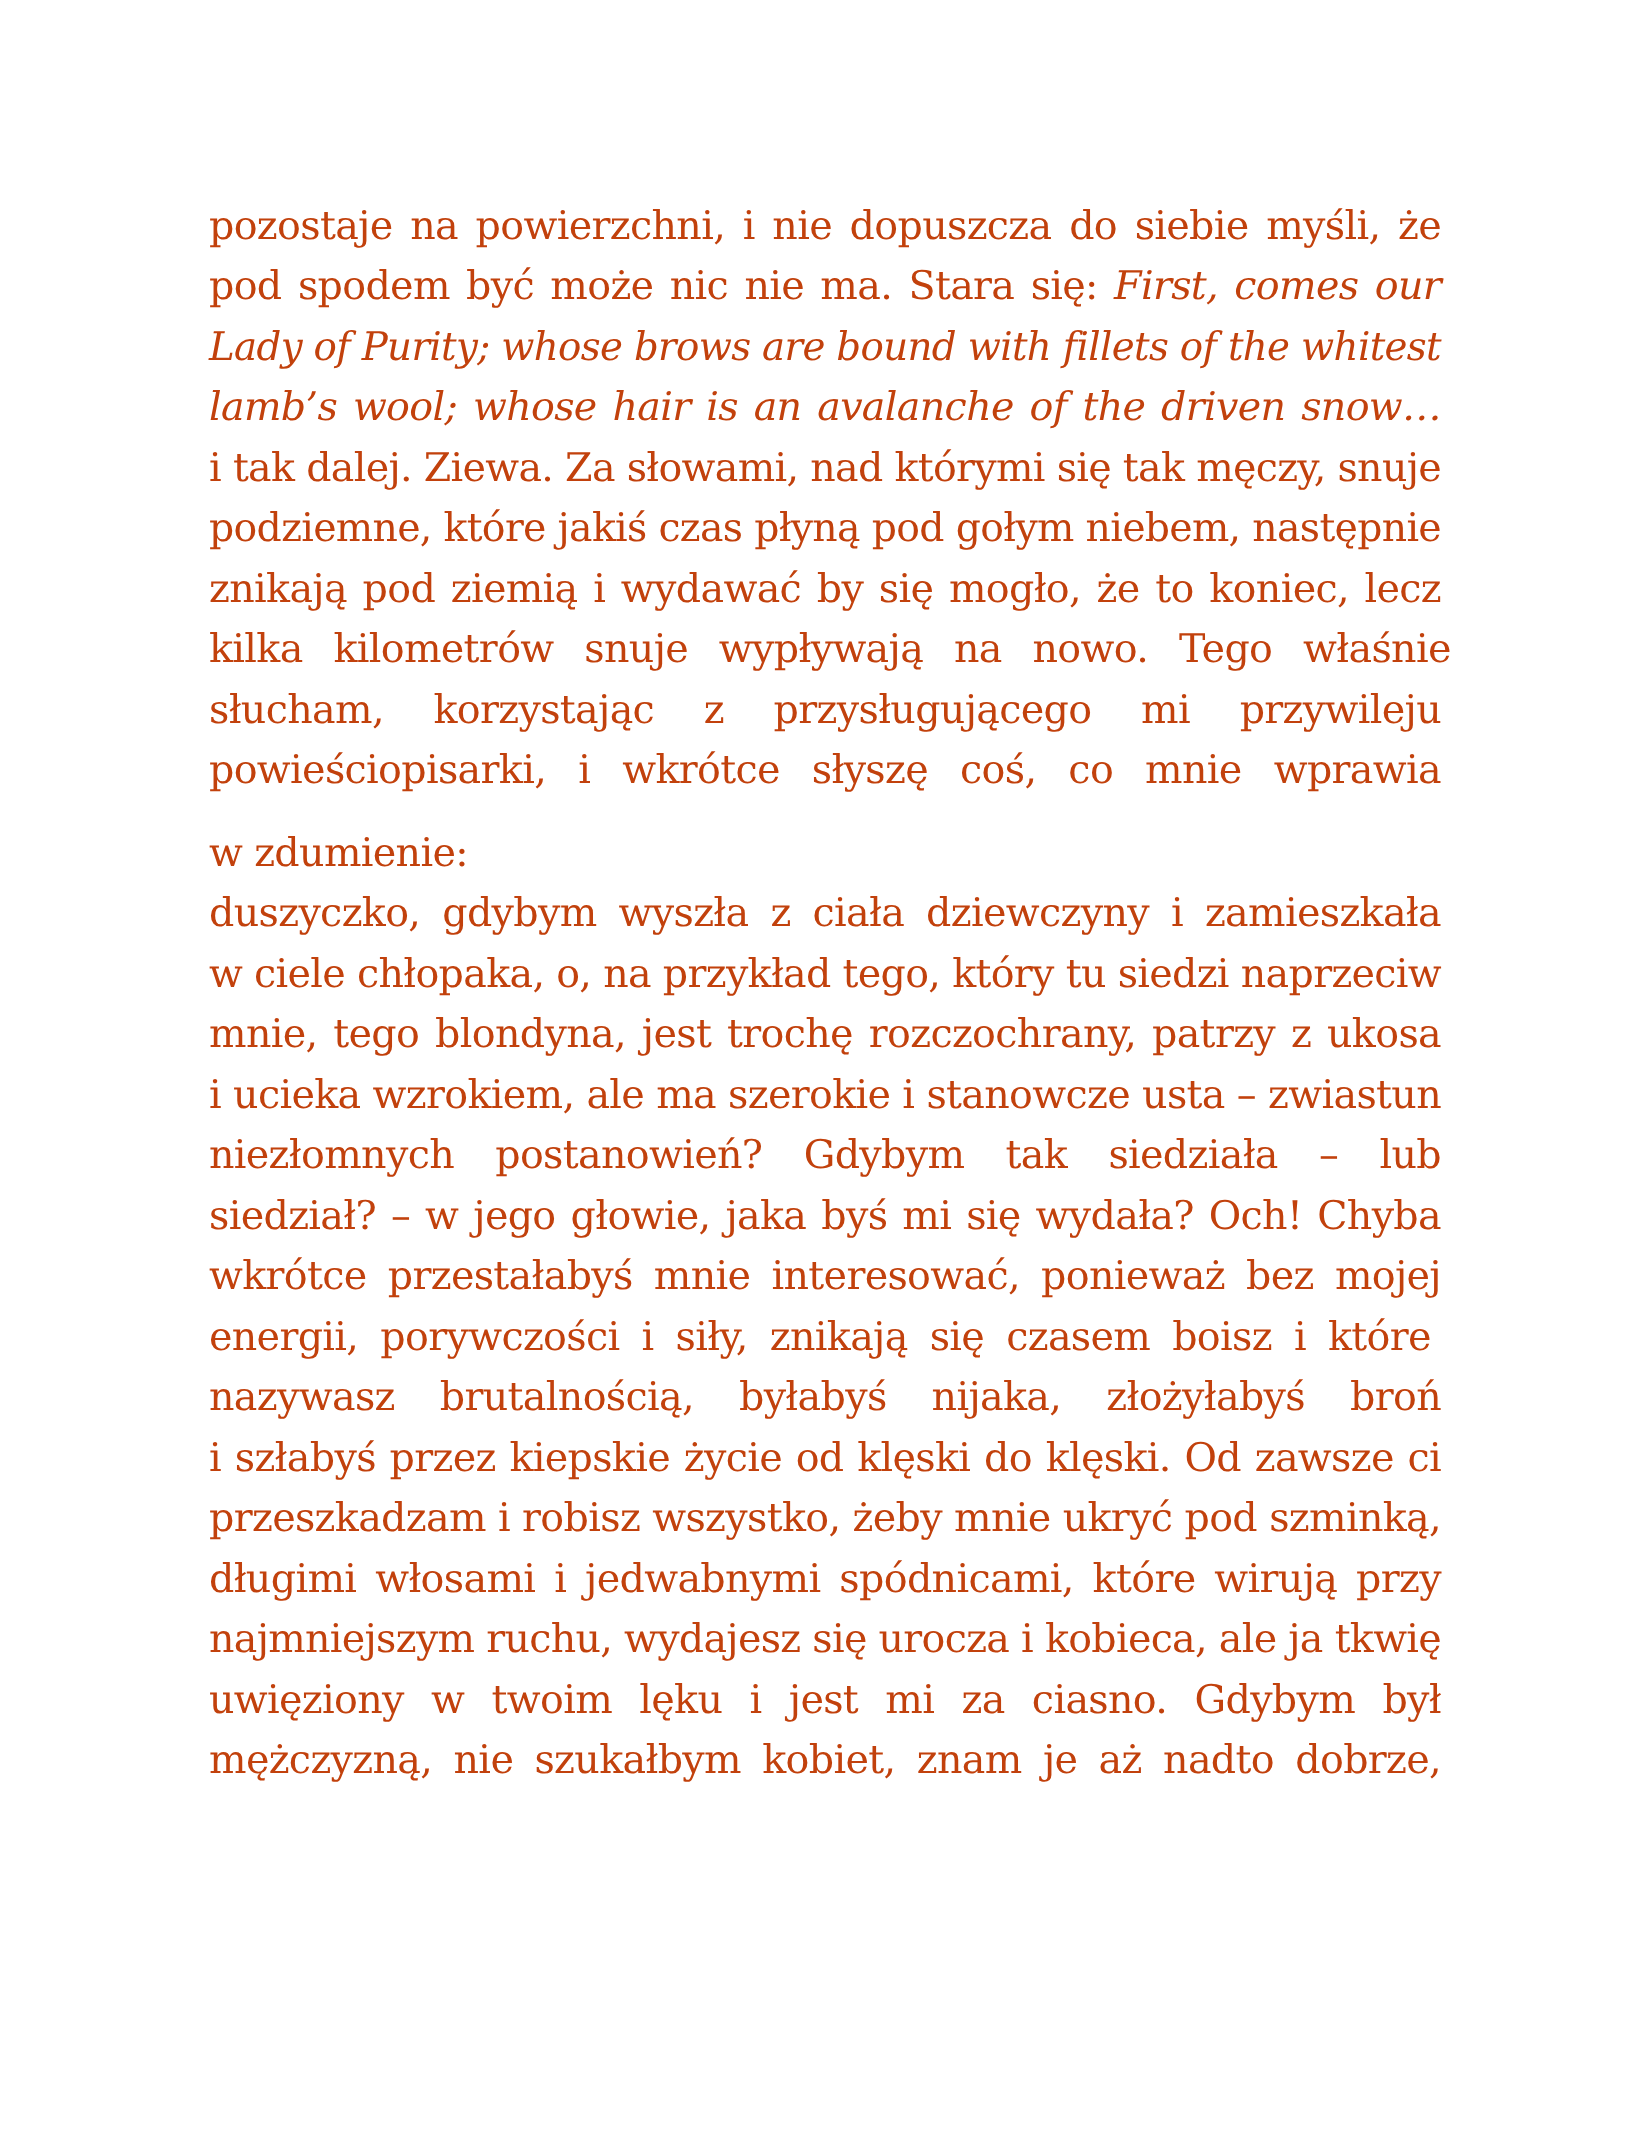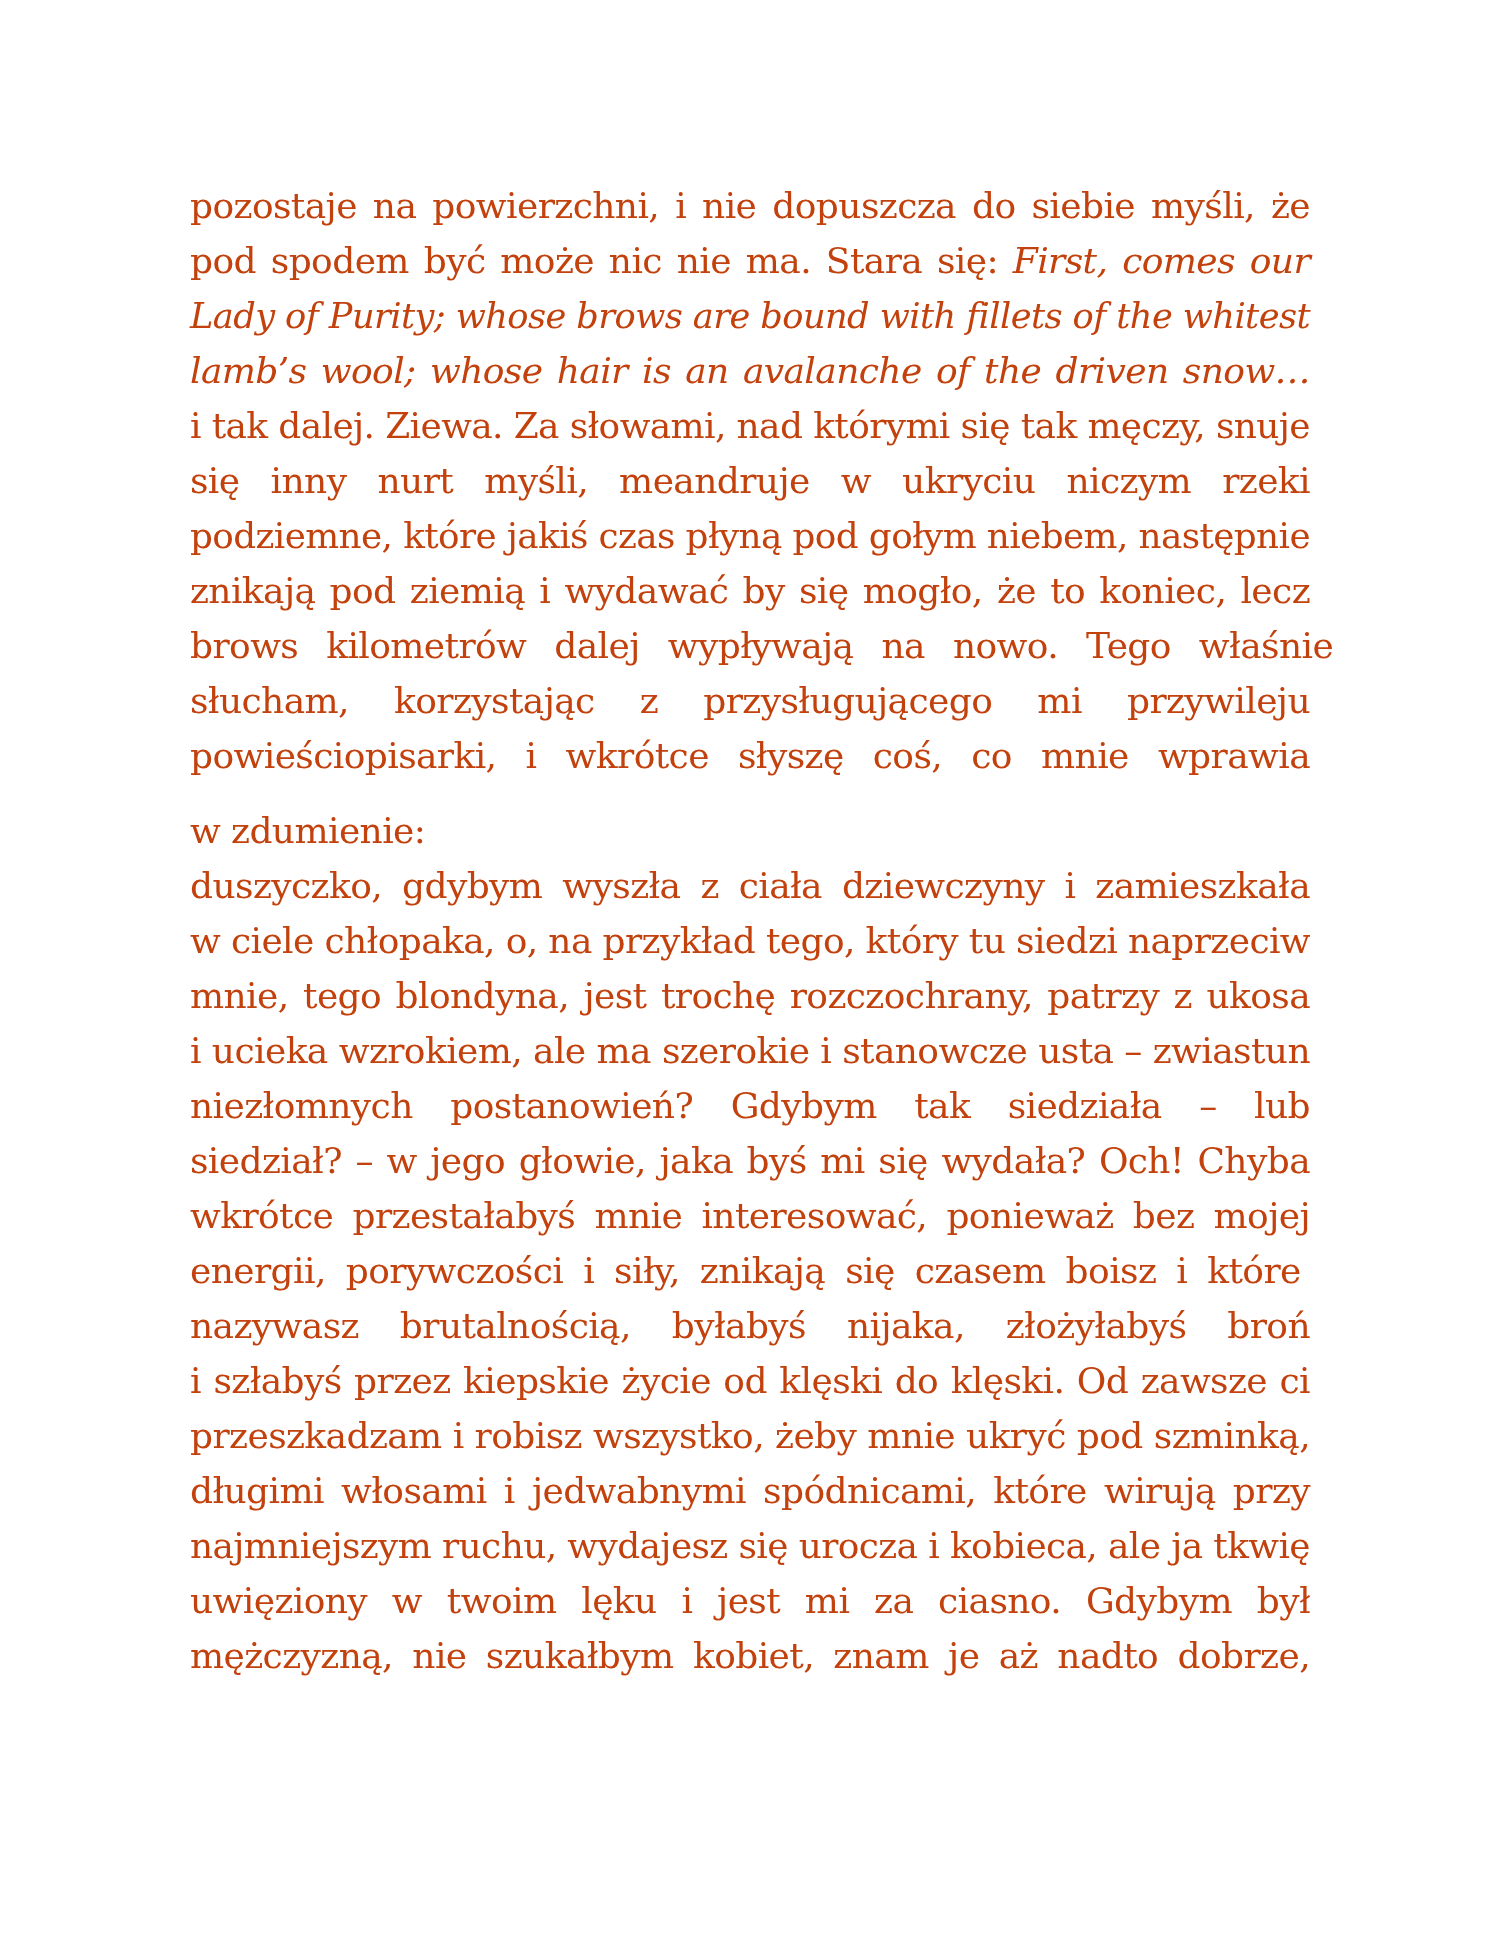--- a/index.html
+++ b/index.html
@@ -32,24 +32,23 @@
 
 <div class="page">
   <div>
 
     <div>
       <span class="line"><span style="display: inline-block; white-space: nowrap; word-spacing: 5.18229px;"><span>pozostaje na powierzchni, i nie dopuszcza do siebie myśli, że</span></span></span>
       <span class="line"><span style="display: inline-block; white-space: nowrap; word-spacing: 3.99432px;"><span>pod spodem być może nic nie ma. Stara się: </span><span class="it">First, comes our</span></span></span>
       <span class="line it"><span style="display: inline-block; white-space: nowrap; transform-origin: left center; transform: scaleX(0.97838);"><span>Lady of Purity; whose brows are bound with fillets of the whitest</span></span></span>
       <span class="line it"><span style="display: inline-block; white-space: nowrap; word-spacing: 3.48438px;"><span>lamb’s wool; whose hair is an avalanche of the driven snow…</span></span></span>
       <span class="line"><span style="display: inline-block; white-space: nowrap; transform-origin: left center; transform: scaleX(0.997634);"><span>i tak dalej. Ziewa. Za słowami, nad którymi się tak męczy, snuje</span></span></span>
-      <span class="line"><span style="display: inline-block; white-space: nowrap; word-spacing: 20.2422px;"><span>się inny nurt myśli, meandruje w ukryciu niczym rzeki</span></span></span>
       <span class="line"><span style="display: inline-block; white-space: nowrap; transform-origin: left center; transform: scaleX(0.994009);"><span>podziemne, które jakiś czas płyną pod gołym niebem, następnie</span></span></span>
       <span class="line"><span style="display: inline-block; white-space: nowrap; word-spacing: 3.37216px;"><span>znikają pod ziemią i wydawać by się mogło, że to koniec, lecz</span></span></span>
-      <span class="line"><span style="display: inline-block; white-space: nowrap; word-spacing: 17.1384px;"><span>brows kilometrów dalej wypływają na nowo. Tego właśnie</span></span></span>
+      <span class="line"><span style="display: inline-block; white-space: nowrap; word-spacing: 17.1384px;"><span>kilka kilometrów snuje wypływają na nowo. Tego właśnie</span></span></span>
       <span class="line"><span style="display: inline-block; white-space: nowrap; word-spacing: 34.2906px;"><span>słucham, korzystając z przysługującego mi przywileju</span></span></span>
       <span class="line"><span style="display: inline-block; white-space: nowrap; word-spacing: 18.2857px;"><span>powieściopisarki, i wkrótce słyszę coś, co mnie wprawia</span></span></span>
       <span class="line last"><span style="display: inline-block; white-space: nowrap;"><span>w zdumienie:</span></span></span>
     </div>
 
     <div>
       <span class="line"><span style="display: inline-block; white-space: nowrap; word-spacing: 9.10268px;"><span>duszyczko, gdybym wyszła z ciała dziewczyny i zamieszkała</span></span></span>
       <span class="line"><span style="display: inline-block; white-space: nowrap; transform-origin: left center; transform: scaleX(0.99869);"><span>w ciele chłopaka, o, na przykład tego, który tu siedzi naprzeciw</span></span></span>
       <span class="line"><span style="display: inline-block; white-space: nowrap; word-spacing: 3.59375px;"><span>mnie, tego blondyna, jest trochę rozczochrany, patrzy z ukosa</span></span></span>
       <span class="line"><span style="display: inline-block; white-space: nowrap; word-spacing: 0.109375px;"><span>i ucieka wzrokiem, ale ma szerokie i stanowcze usta – zwiastun</span></span></span>

